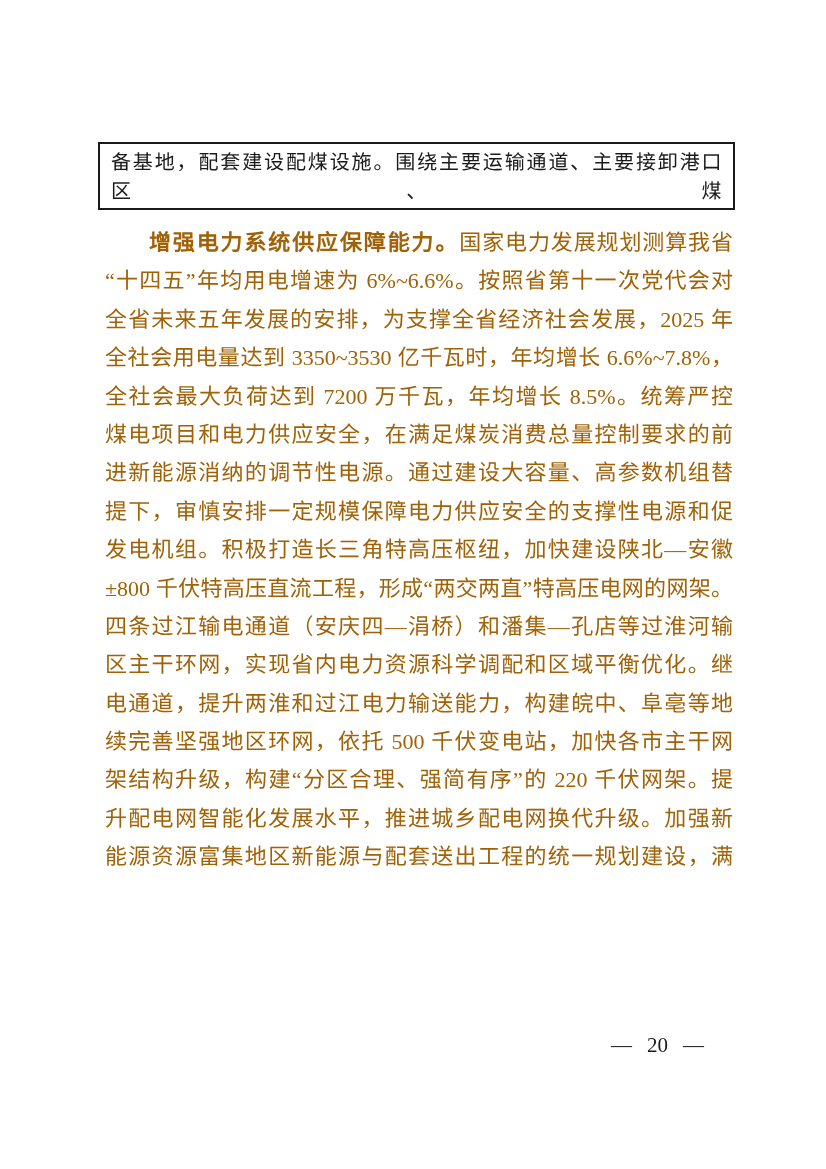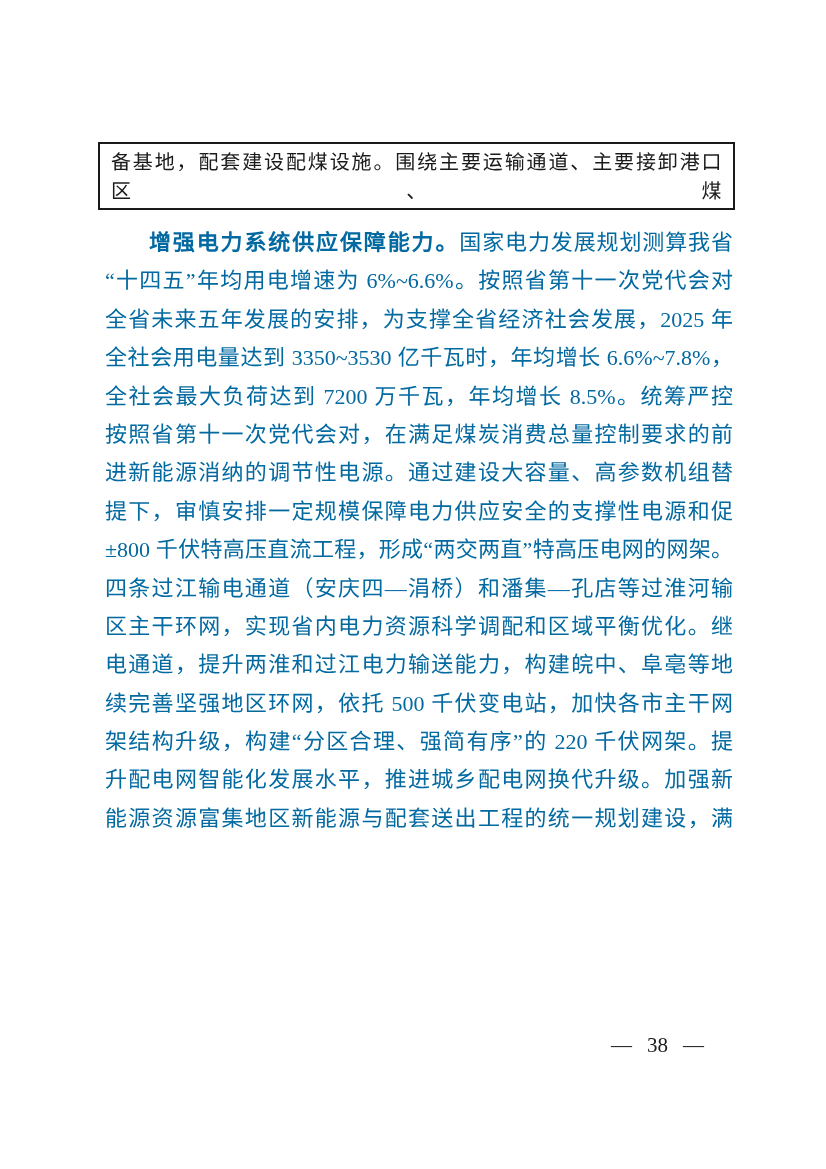--- a/index.html
+++ b/index.html
@@ -35,21 +35,21 @@
   .box-line:last-child {
     text-align-last: left;
   }
   
   .paragraph {
     position: absolute;
     left: 105px; top: 224px;
     width: 628px;
     font-size: 22px;
     line-height: 38.4px;
-    color: #0369a1;
+    color: #a16207;
   }
   .para-line {
     text-align: justify;
     text-align-last: justify;
     height: 38.4px;
     overflow: visible;
   }
   .para-line.first-line {
     text-indent: 44px;
   }
@@ -81,33 +81,34 @@
       <div class="box-line">炭主要消费地区、重要物流节点建设煤炭储备项目。</div>
     </div>
 
   <div class="paragraph">
     <div class="para-line first-line"><span class="lead">增强电力系统供应保障能力。</span><span>国家电力发展规划测算我省</span></div>
     <div>
         <div class="para-line">“十四五”年均用电增速为 6%~6.6%。按照省第十一次党代会对</div>
         <div class="para-line">全省未来五年发展的安排，为支撑全省经济社会发展，2025 年</div>
         <div class="para-line">全社会用电量达到 3350~3530 亿千瓦时，年均增长 6.6%~7.8%，</div>
         <div class="para-line">全社会最大负荷达到 7200 万千瓦，年均增长 8.5%。统筹严控</div>
-        <div class="para-line">按照省第十一次党代会对，在满足煤炭消费总量控制要求的前</div>
+        <div class="para-line">煤电项目和电力供应安全，在满足煤炭消费总量控制要求的前</div>
         <div class="para-line">进新能源消纳的调节性电源。通过建设大容量、高参数机组替</div>
         <div class="para-line">提下，审慎安排一定规模保障电力供应安全的支撑性电源和促</div>
+        <div class="para-line">发电机组。积极打造长三角特高压枢纽，加快建设陕北—安徽</div>
         <div class="para-line">±800 千伏特高压直流工程，形成“两交两直”特高压电网的网架。</div>
         <div class="para-line">四条过江输电通道（安庆四—涓桥）和潘集—孔店等过淮河输</div>
         <div class="para-line">区主干环网，实现省内电力资源科学调配和区域平衡优化。继</div>
         <div class="para-line">电通道，提升两淮和过江电力输送能力，构建皖中、阜亳等地</div>
         <div class="para-line">续完善坚强地区环网，依托 500 千伏变电站，加快各市主干网</div>
         <div class="para-line">架结构升级，构建“分区合理、强简有序”的 220 千伏网架。提</div>
         <div class="para-line">升配电网智能化发展水平，推进城乡配电网换代升级。加强新</div>
         <div class="para-line">能源资源富集地区新能源与配套送出工程的统一规划建设，满</div>
       </div>
   </div>
 
   <div class="footer">
     <span class="dash">—</span>
-    <span class="num">38</span>
+    <span class="num">20</span>
     <span class="dash">—</span>
   </div>
 
 </div>
 
 </body></html>

